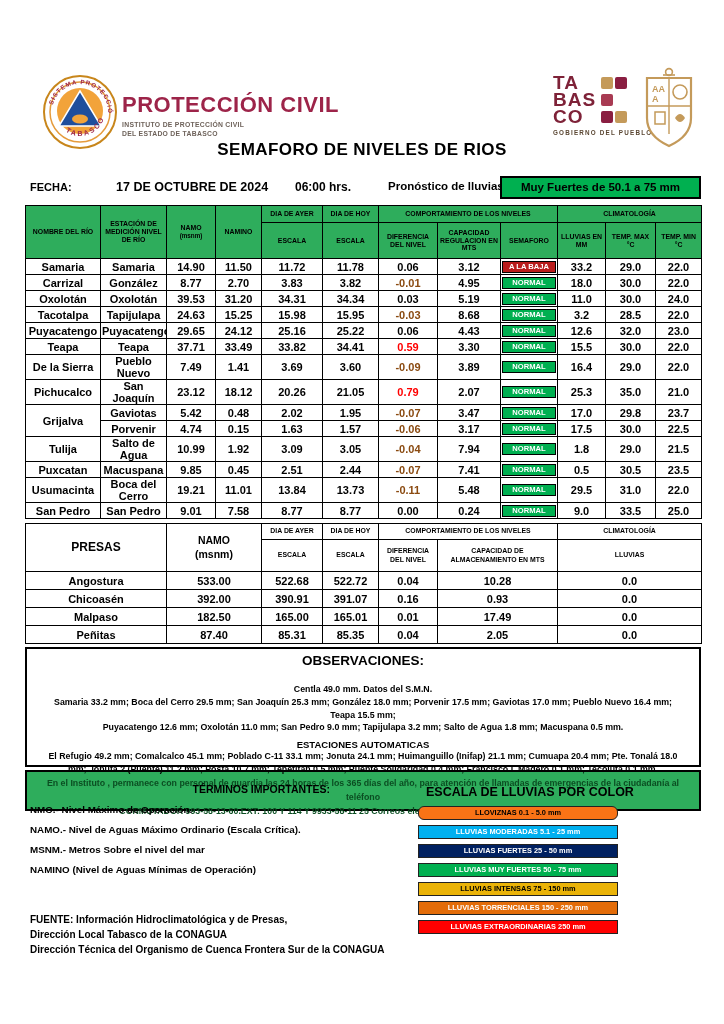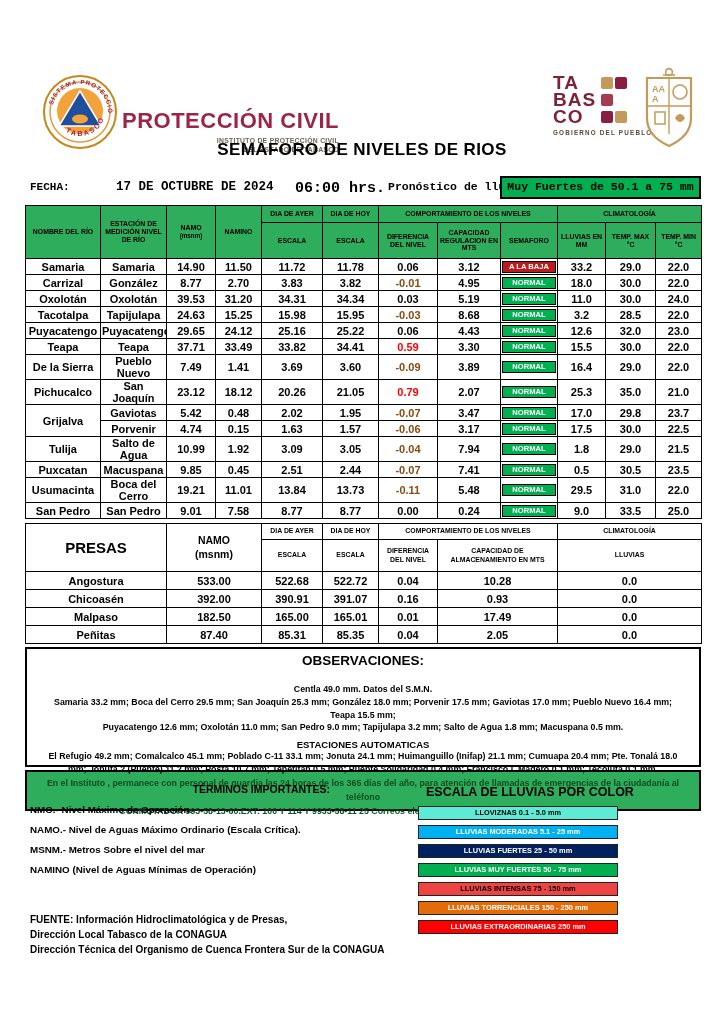--- a/index.html
+++ b/index.html
@@ -4,36 +4,36 @@
 <style>
   * { margin:0; padding:0; box-sizing:border-box; }
   body { background:#ffffff; }
   .page {
     position:relative; width:724px; height:1024px; background:#fff;
     font-family:"Liberation Sans", sans-serif; font-weight:700; color:#000;
     overflow:hidden;
   }
   
   .seal { position:absolute; left:42px; top:74px; width:76px; height:76px; }
-  .org-block { position:absolute; left:122px; top:108px;text-align:right; }
+  .org-block { position:absolute; left:122px; top:92px; }
   .org-name { font-size:22px; letter-spacing:.5px; color:#9D2449; }
   .org-sub { font-size:6.8px; color:#6E625A; line-height:1.35; margin-top:2px; letter-spacing:.3px;}
   .tabasco-block { position:absolute; left:553px; top:74px; width:86px; }
   .tab-row { display:flex; align-items:center; height:17px; }
   .tab-letters { font-size:19px; letter-spacing:1px; color:#7E2238; line-height:17px; width:46px;}
   .tab-glyph { width:12px; height:12px; border-radius:2px; margin-left:2px; }
   .tab-sub { font-size:6.3px; letter-spacing:1.2px; color:#5A4632; margin-top:4px; white-space:nowrap;}
   .coat { position:absolute; left:641px; top:66px; width:56px; height:88px; }
   .doc-title { position:absolute; top:140px; left:0; width:100%; text-align:center;
     font-size:17px; letter-spacing:.4px; }
   
-  .date-row { position:absolute; top:176px; left:0; width:724px; height:24px; font-size:11px;font-family:Liberation Mono, monospace; }
+  .date-row { position:absolute; top:176px; left:0; width:724px; height:24px; font-size:11px; }
   .fecha-label { position:absolute; left:30px; top:5px; }
   .fecha-value { position:absolute; left:116px; top:4px; font-size:12.5px; }
-  .fecha-hora  { position:absolute; left:295px; top:4px; font-size:15px;text-align:center; }
+  .fecha-hora  { position:absolute; left:295px; top:4px; font-size:12px;text-align:center; }
   .pron-label  { position:absolute; left:388px; top:4px; font-size:11.5px; }
   .pron-box    { position:absolute; left:500px; top:0; width:201px; height:23px;
     background:#00B050; border:2.5px solid #000; text-align:center;
     font-size:11.5px; line-height:18px; color:#000; }
   
   .content { position:absolute; top:205px; left:25px; width:676px; }
   table { border-collapse:collapse; table-layout:fixed; width:676px; }
   th, td { border:1.5px solid #000; text-align:center; vertical-align:middle; overflow:hidden; }
   .rivers thead th { background:#2EAD5C; font-size:6.9px; line-height:1.15; padding:1px; }
   .rivers .h1 { height:17px; }
@@ -45,21 +45,21 @@
   .namo-small { font-size:6.3px; }
   .dif-black { color:#000; }
   .dif-brown { color:#8A4A10; }
   .dif-red   { color:#FF0000; }
   td.sem-cell { padding:1px 2px; }
   .sem-pill { border:1.5px solid #000; color:#fff; font-size:7.6px; line-height:10.5px; height:12px; }
   .dams { margin-top:4px; }
   .dams thead th { background:#fff; font-size:6.9px; line-height:1.2; padding:1px; }
   .dams .h1 { height:16px; }
   .dams .h2 { height:32px; }
-  .dams thead th.presas-label { font-size:15px; }
+  .dams thead th.presas-label { font-size:12px; }
   .dams thead th.namo-label { font-size:10.5px; line-height:1.25; }
   .dams tbody tr { height:18px; }
   .dams tbody td { font-size:11px; }
   
   .obs-box { margin-top:3px; border:2.5px solid #000; height:120px; text-align:center; padding-top:4px; }
   .obs-title { font-size:13.5px; margin-bottom:15px; }
   .obs-line { font-size:8.8px; line-height:1.45; padding:0 20px; }
   .obs-auto-title { font-size:9.5px; margin-top:5px; }
   
   .notice { margin-top:3px; background:#2EAD5C; border:2.5px solid #000; color:#0B4E22;
@@ -507,25 +507,25 @@
         <div class="term-item" data-interactable="false">NMO.-  Nivel Máximo de Operación.</div>
         <div class="term-item" data-interactable="false">NAMO.-  Nivel de Aguas Máximo Ordinario (Escala Crítica).</div>
         <div class="term-item" data-interactable="false">MSNM.-  Metros Sobre el nivel del mar</div>
         <div class="term-item" data-interactable="false">NAMINO (Nivel de Aguas Mínimas de Operación)</div>
       </div>
   </div>
 
   <div class="scale" data-interactable="false">
     <div class="scale-title" data-interactable="false">ESCALA DE LLUVIAS POR COLOR</div>
     <div id="scale-list">
-        <div class="scale-bar" data-interactable="false" style="background: #5eead4; color: rgb(0, 0, 0);">LLOVIZNAS   0.1 -  5.0 mm</div>
+        <div class="scale-bar" data-interactable="false" style="background: #f97316; color: rgb(0, 0, 0); border-radius: 6px;">LLOVIZNAS   0.1 -  5.0 mm</div>
         <div class="scale-bar" data-interactable="false" style="background: rgb(0, 176, 240); color: rgb(255, 255, 255);">LLUVIAS MODERADAS 5.1 - 25 mm</div>
         <div class="scale-bar" data-interactable="false" style="background: rgb(0, 32, 96); color: rgb(255, 255, 255);">LLUVIAS FUERTES       25 - 50 mm</div>
         <div class="scale-bar" data-interactable="false" style="background: rgb(0, 176, 80); color: rgb(255, 255, 255);">LLUVIAS MUY FUERTES  50 - 75 mm</div>
-        <div class="scale-bar" data-interactable="false" style="background: #ef4444; color: rgb(0, 0, 0);">LLUVIAS INTENSAS    75 - 150 mm</div>
+        <div class="scale-bar" data-interactable="false" style="background: #eab308; color: rgb(0, 0, 0);">LLUVIAS INTENSAS    75 - 150 mm</div>
         <div class="scale-bar" data-interactable="false" style="background: rgb(227, 108, 9); color: rgb(255, 255, 255);">LLUVIAS TORRENCIALES  150 - 250  mm</div>
         <div class="scale-bar" data-interactable="false" style="background: rgb(255, 0, 0); color: rgb(255, 255, 255);">LLUVIAS EXTRAORDINARIAS 250  mm</div>
       </div>
   </div>
 
   <div class="fuente" data-interactable="false">
     <div data-interactable="false">FUENTE: Información Hidroclimatológica y de Presas,</div>
     <div data-interactable="false">Dirección Local Tabasco de la CONAGUA</div>
     <div data-interactable="false">Dirección Técnica del Organismo de Cuenca Frontera Sur de la CONAGUA</div>
   </div>

